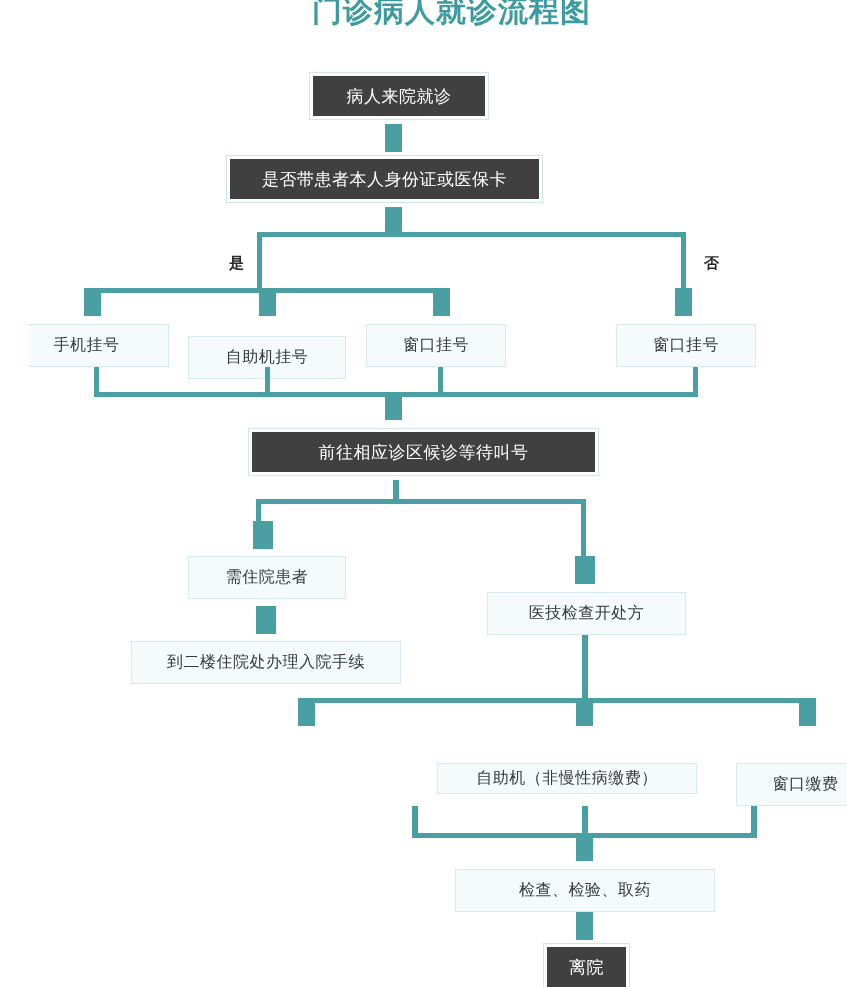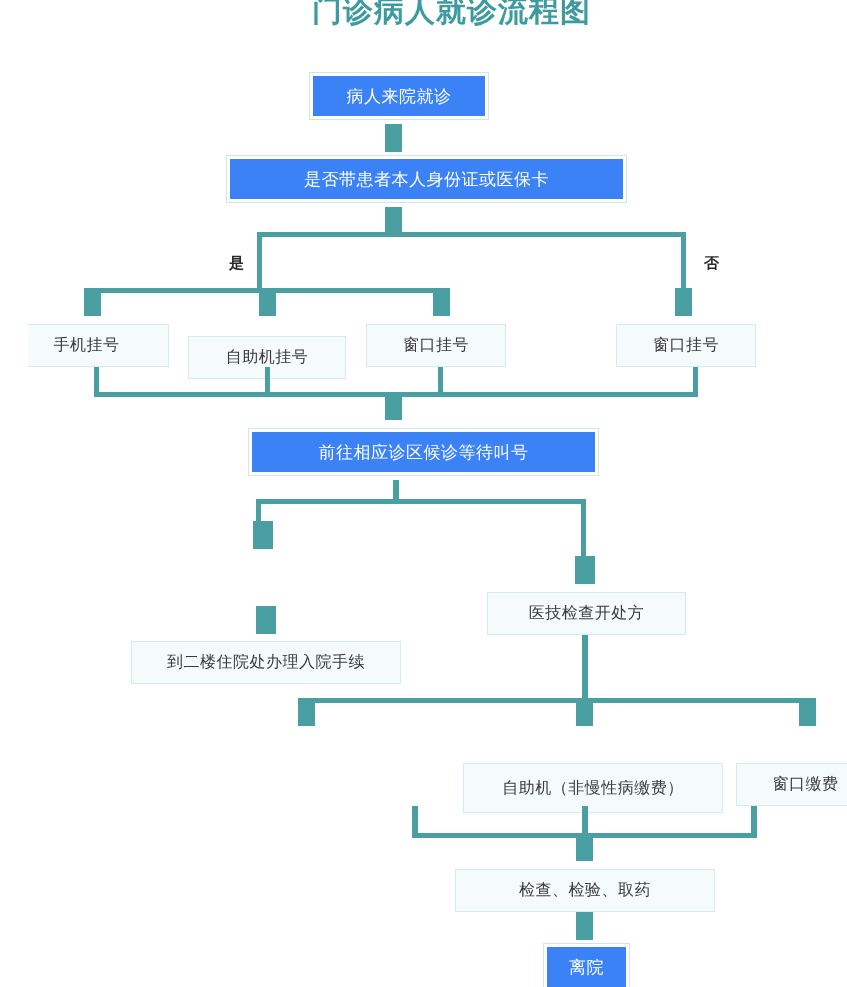--- a/index.html
+++ b/index.html
@@ -38,21 +38,21 @@
   .node {
     position: absolute;
     box-sizing: border-box;
     display: flex;
     align-items: center;
     justify-content: center;
     text-align: center;
     white-space: nowrap;
   }
   .node.solid {
-    background: #3b82f6;
+    background: #404040;
     color: #ffffff;
     font-size: 17px;
     letter-spacing: 0.5px;
   }
   
   .node.solid::before {
     content: "";
     position: absolute;
     left: -4px;
     top: -4px;
@@ -96,21 +96,21 @@
 <body>
 
 <div id="canvas">
 
   <div class="chart-title">门诊病人就诊流程图</div>
 
   <div class="node solid" style="left:285px; top:76px; width:172px; height:40px;">病人来院就诊</div>
 
   <div class="stem" style="left:357px; top:124px; width:17px; height:28px;"></div>
 
-  <div class="node solid" style="left:202px; top:159px; width:393px; height:40px;font-family:Liberation Serif, serif;">是否带患者本人身份证或医保卡</div>
+  <div class="node solid" style="left:202px; top:159px; width:309px; height:40px;font-family:Liberation Serif, serif;">是否带患者本人身份证或医保卡</div>
 
   <div class="stem" style="left:357px; top:207px; width:17px; height:28px;"></div>
 
   <div class="rail" style="left:229px; top:232px; width:429px; height:5px;"></div>
 
   <div class="drop" style="left:229px; top:232px; width:5px; height:58px;"></div>
 
   <div class="drop" style="left:653px; top:232px; width:5px; height:58px;"></div>
 
   <div class="branch-label" style="left:201px; top:254px;">是</div>
@@ -142,32 +142,33 @@
 
   <div class="stem" style="left:365px; top:480px; width:6px; height:22px;"></div>
 
   <div class="rail" style="left:228px; top:499px; width:330px; height:5px;"></div>
   <div class="drop" style="left:228px; top:499px; width:5px; height:25px;"></div>
   <div class="drop" style="left:553px; top:499px; width:5px; height:60px;"></div>
 
   <div class="stem" style="left:225px; top:521px; width:20px; height:28px;"></div>
   <div class="stem" style="left:547px; top:556px; width:20px; height:28px;"></div>
 
+  <div class="node light" style="left:160px; top:556px; width:158px; height:43px;">需住院患者</div>
   <div class="stem" style="left:228px; top:606px; width:20px; height:28px;"></div>
   <div class="node light" style="left:103px; top:641px; width:270px; height:43px;">到二楼住院处办理入院手续</div>
 
   <div class="node light" style="left:459px; top:592px; width:199px; height:43px;">医技检查开处方</div>
 
   <div class="drop" style="left:554px; top:635px; width:6px; height:66px;"></div>
   <div class="rail" style="left:275px; top:698px; width:510px; height:5px;"></div>
   <div class="stem" style="left:270px; top:698px; width:17px; height:28px;"></div>
   <div class="stem" style="left:548px; top:698px; width:17px; height:28px;"></div>
   <div class="stem" style="left:771px; top:698px; width:17px; height:28px;"></div>
 
-  <div class="node light" style="left:435px; top:763px; width:260px; height:50px;">自助机（非慢性病缴费）</div>
+  <div class="node light" style="left:409px; top:763px; width:260px; height:31px;">自助机（非慢性病缴费）</div>
   <div class="node light" style="left:708px; top:763px; width:139px; height:43px;">窗口缴费</div>
 
   <div class="drop" style="left:384px; top:806px; width:6px; height:31px;"></div>
   <div class="drop" style="left:554px; top:806px; width:6px; height:31px;"></div>
   <div class="drop" style="left:723px; top:806px; width:6px; height:31px;"></div>
   <div class="rail" style="left:384px; top:833px; width:345px; height:5px;"></div>
   <div class="stem" style="left:548px; top:833px; width:17px; height:28px;"></div>
 
   <div class="node light" style="left:427px; top:869px; width:260px; height:43px;">检查、检验、取药</div>
 

